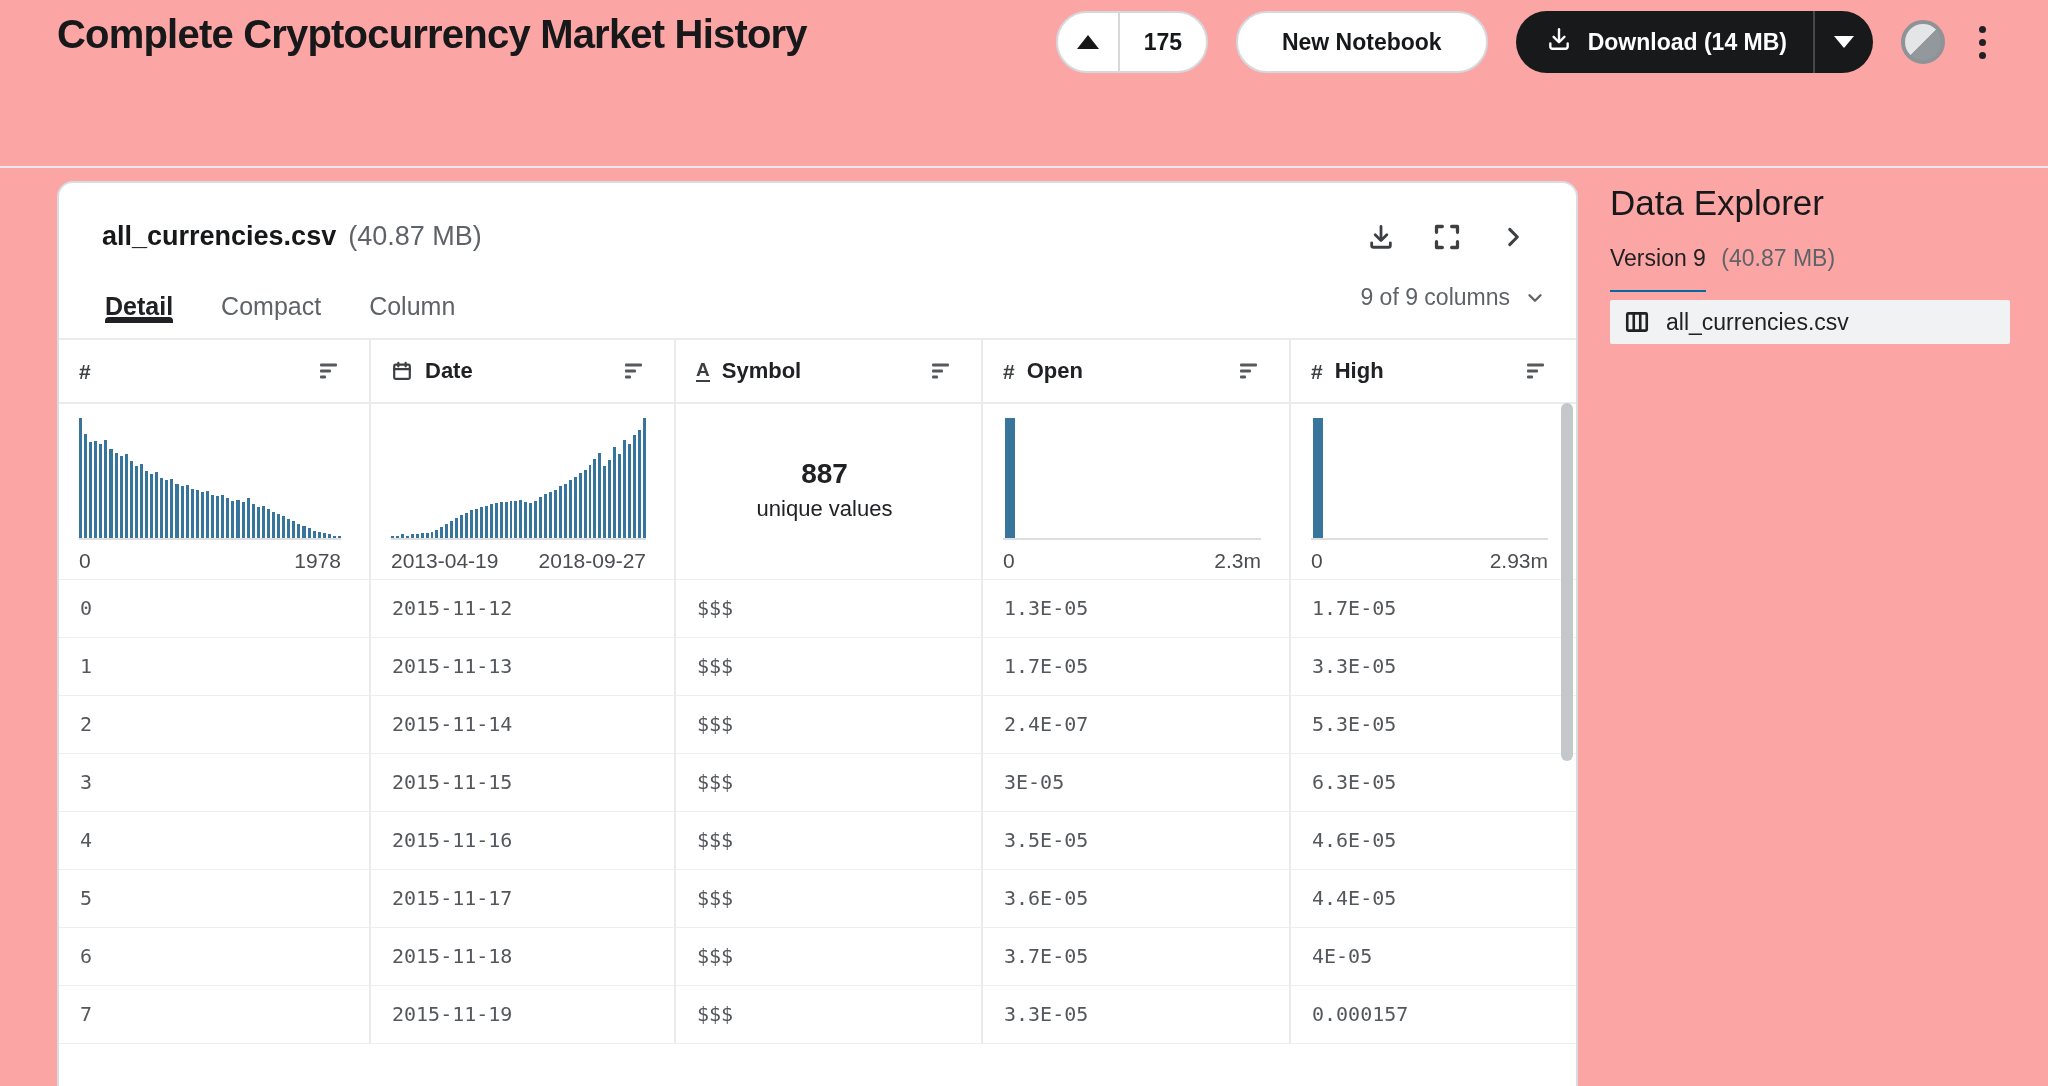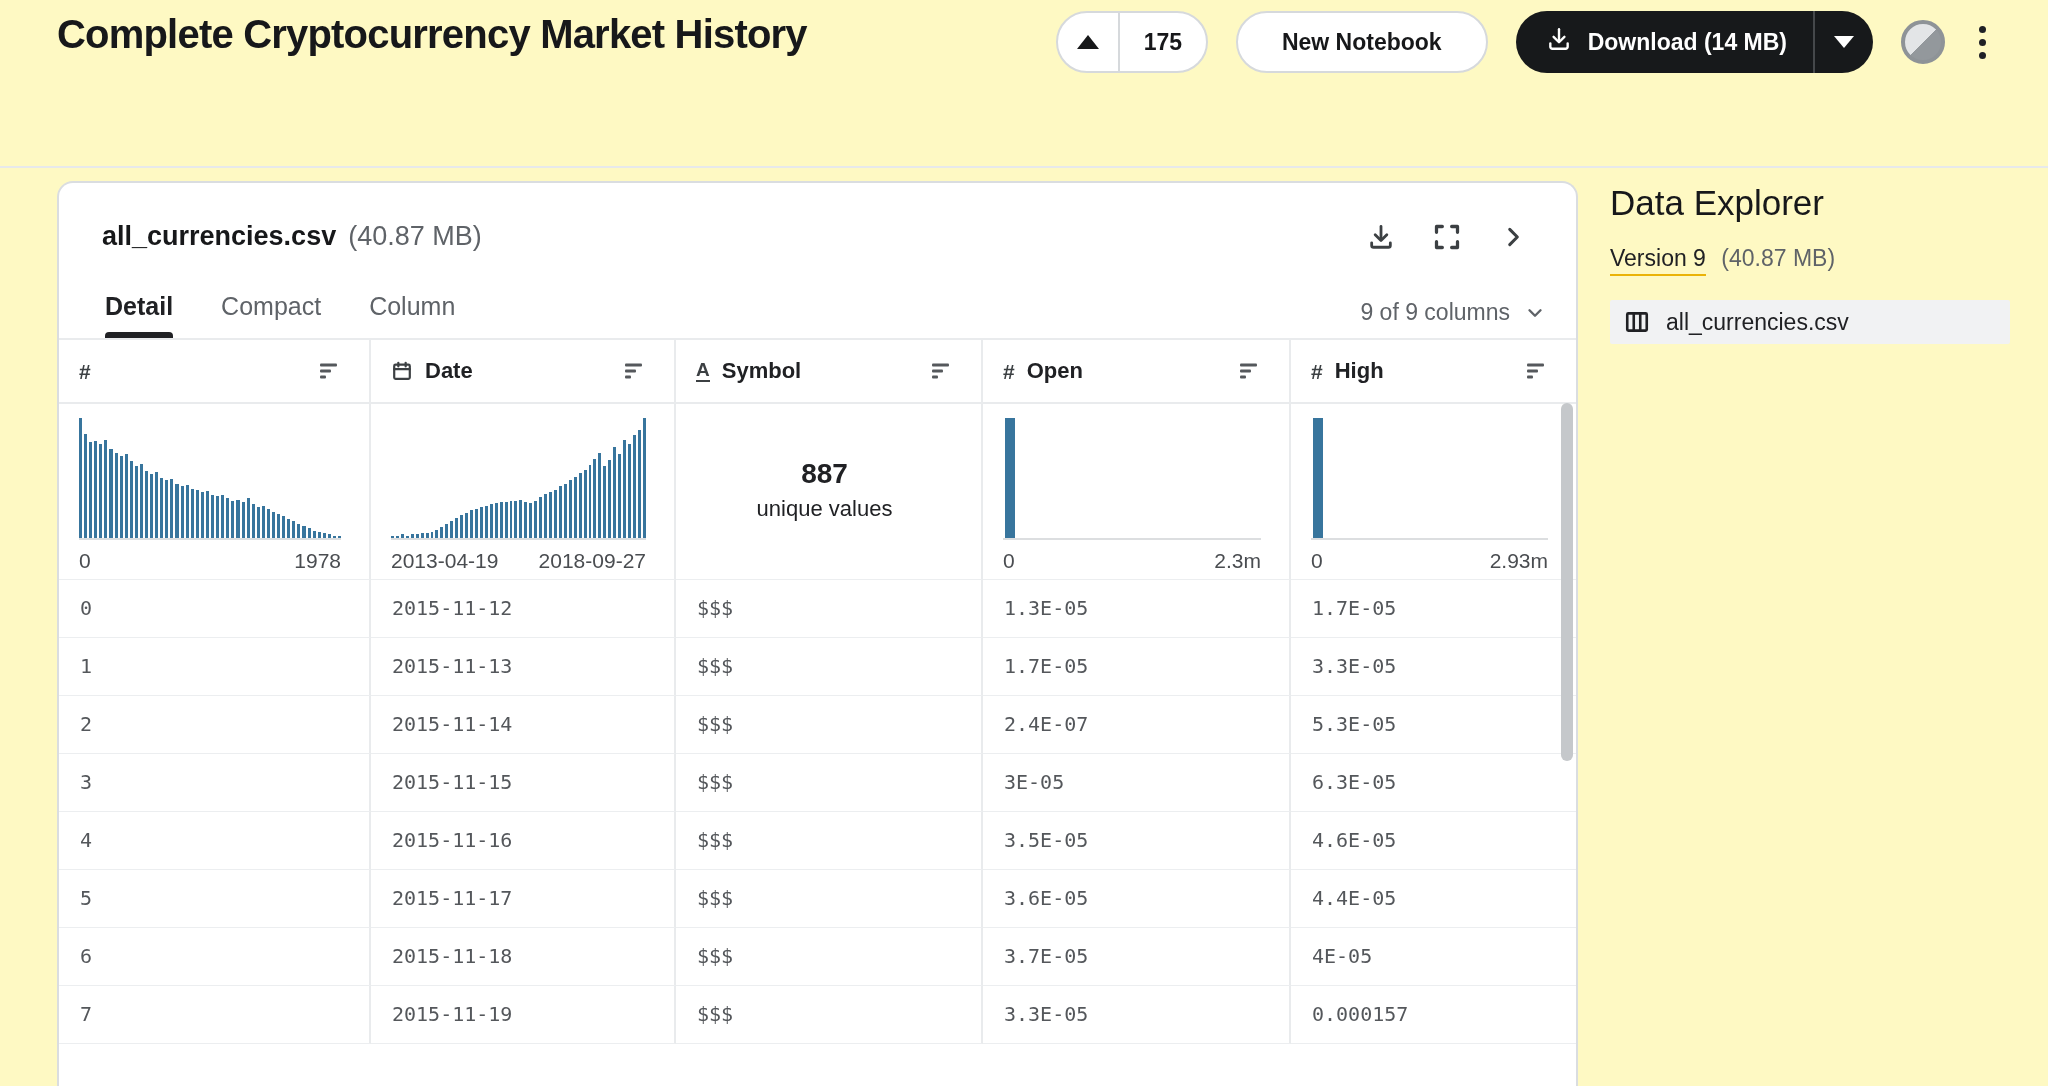--- a/index.html
+++ b/index.html
@@ -1,18 +1,18 @@
 <!DOCTYPE html>
 <html><head>
 <meta charset="utf-8">
 <style>
   * { box-sizing: border-box; margin: 0; padding: 0; }
   html,body { width:2048px; height:1086px; overflow:hidden; background:#fff;
     font-family:"Liberation Sans", sans-serif; color:#1f2125; }
-  .page { position:relative; width:2048px; height:1086px; background:#fef9c3; }
+  .page { position:relative; width:2048px; height:1086px; background:#fca5a5; }
 
   
   .page-title { position:absolute; left:57px; top:12px; font-size:40px; font-weight:700;
     letter-spacing:-0.8px; color:#17181a; }
   .actions { position:absolute; right:56px; top:10px; height:64px; display:flex; align-items:center; gap:28px; }
   .pill { height:62px; border:2px solid #d6d9dc; border-radius:32px; background:#fff;
     display:flex; align-items:center; cursor:pointer; }
   .upvote { padding:0; overflow:hidden; }
   .upvote .caret-zone { width:60px; height:100%; display:flex; align-items:center; justify-content:center; }
   .upvote .caret-up { width:0; height:0; border-left:11px solid transparent; border-right:11px solid transparent;
@@ -44,21 +44,21 @@
   
   .card { position:absolute; left:57px; top:181px; width:1521px; height:905px;
     border:2px solid #dadde0; border-radius:16px 16px 0 0; border-bottom:none; background:#fff; overflow:hidden; }
   .card-header { display:flex; align-items:center; padding:38px 48px 0 43px; }
   .filename { font-size:27px; font-weight:700; color:#17181a; }
   .filesize { font-size:27px; color:#5f6368; margin-left:12px; }
   .card-icons { margin-left:auto; display:flex; align-items:center; gap:36px; }
   .icon-btn { width:30px; height:30px; display:flex; align-items:center; justify-content:center; cursor:pointer; color:#3c4043; }
   .icon-btn svg { display:block; }
 
-  .view-tabs-row { display:flex; align-items:flex-end; padding:0 30px 0 46px; margin-top:30px; height:56px;gap:38px; }
+  .view-tabs-row { display:flex; align-items:flex-end; padding:0 30px 15px 46px; margin-top:30px; height:56px;gap:38px; }
   .view-tabs { display:flex; gap:48px; height:100%; }
   .view-tab { position:relative; font-size:25px; color:#5f6368; padding-top:10px; height:100%; cursor:pointer; }
   .view-tab.active { color:#202124; font-weight:600; }
   .view-tab.active::after { content:""; position:absolute; left:0; right:0; bottom:0; height:6px;
     border-radius:4px 4px 0 0; background:#202124; }
   .columns-selector { margin-left:auto; display:flex; align-items:center; gap:14px; font-size:23px;
     color:#5f6368; cursor:pointer; padding-bottom:12px; }
 
   
   .data-table { border-top:2px solid #e9ebed; display:grid;
@@ -88,21 +88,21 @@
     white-space:nowrap; overflow:hidden; background:#fff; }
   .td.c-last { border-right:none; }
 
   .scroll-thumb { position:absolute; right:3px; top:220px; width:12px; height:358px;
     border-radius:7px; background:#c5c8cb; cursor:grab; }
 
   
   .sidebar { position:absolute; left:1610px; top:183px; width:400px; }
   .de-title { font-size:35px; font-weight:400; color:#17181a; }
   .de-version { margin-top:22px; font-size:23px; }
-  .de-version .vlink { color:#202124; border-bottom:2px solid #eab308; padding-bottom:3px; cursor:pointer; }
+  .de-version .vlink { color:#202124; border-bottom:2px solid #0369a1; padding-bottom:19px; cursor:pointer; }
   .de-version .vsize { color:#5f6368; margin-left:9px; }
   .de-file { margin-top:28px; height:44px; background:#f1f2f3; display:flex; align-items:center;
     gap:16px; padding:0 14px; cursor:pointer; border-radius:2px; }
   .de-file .fname { font-size:23px; color:#202124; }
   svg.stroke { fill:none; stroke:currentColor; stroke-width:2.4; stroke-linecap:round; stroke-linejoin:round; }
 </style>
 </head>
 <body>
 
 <div class="page">

